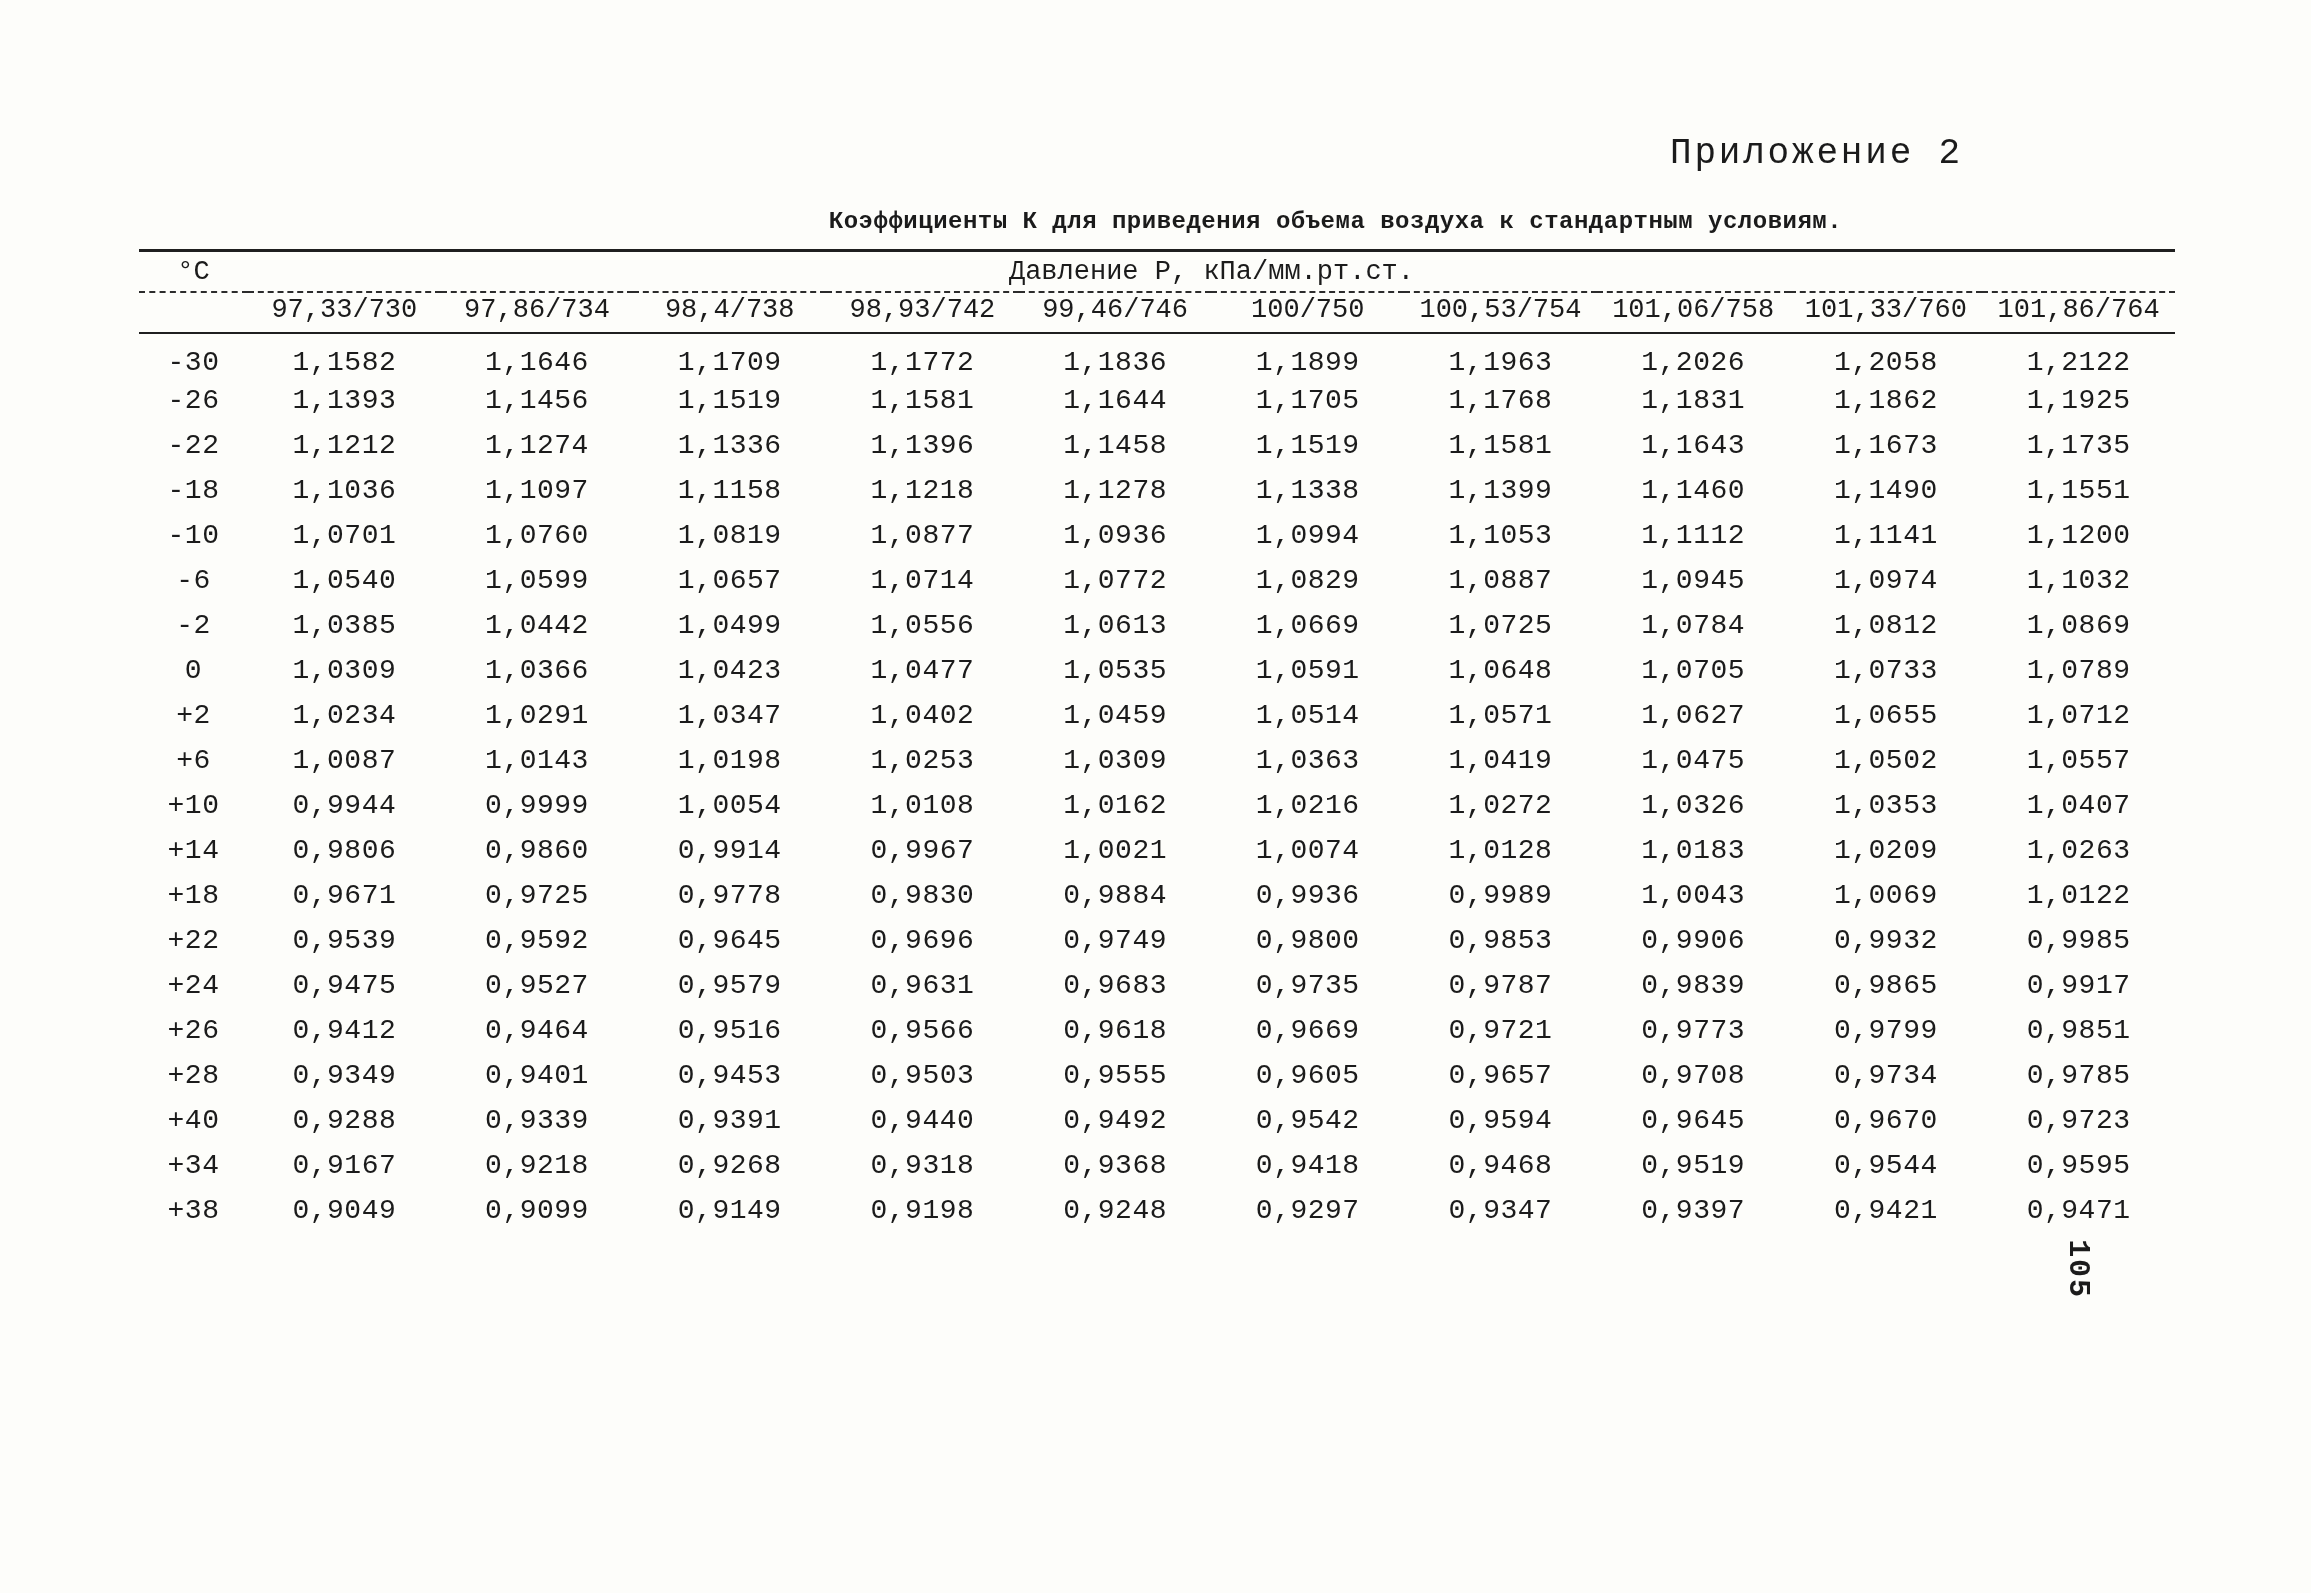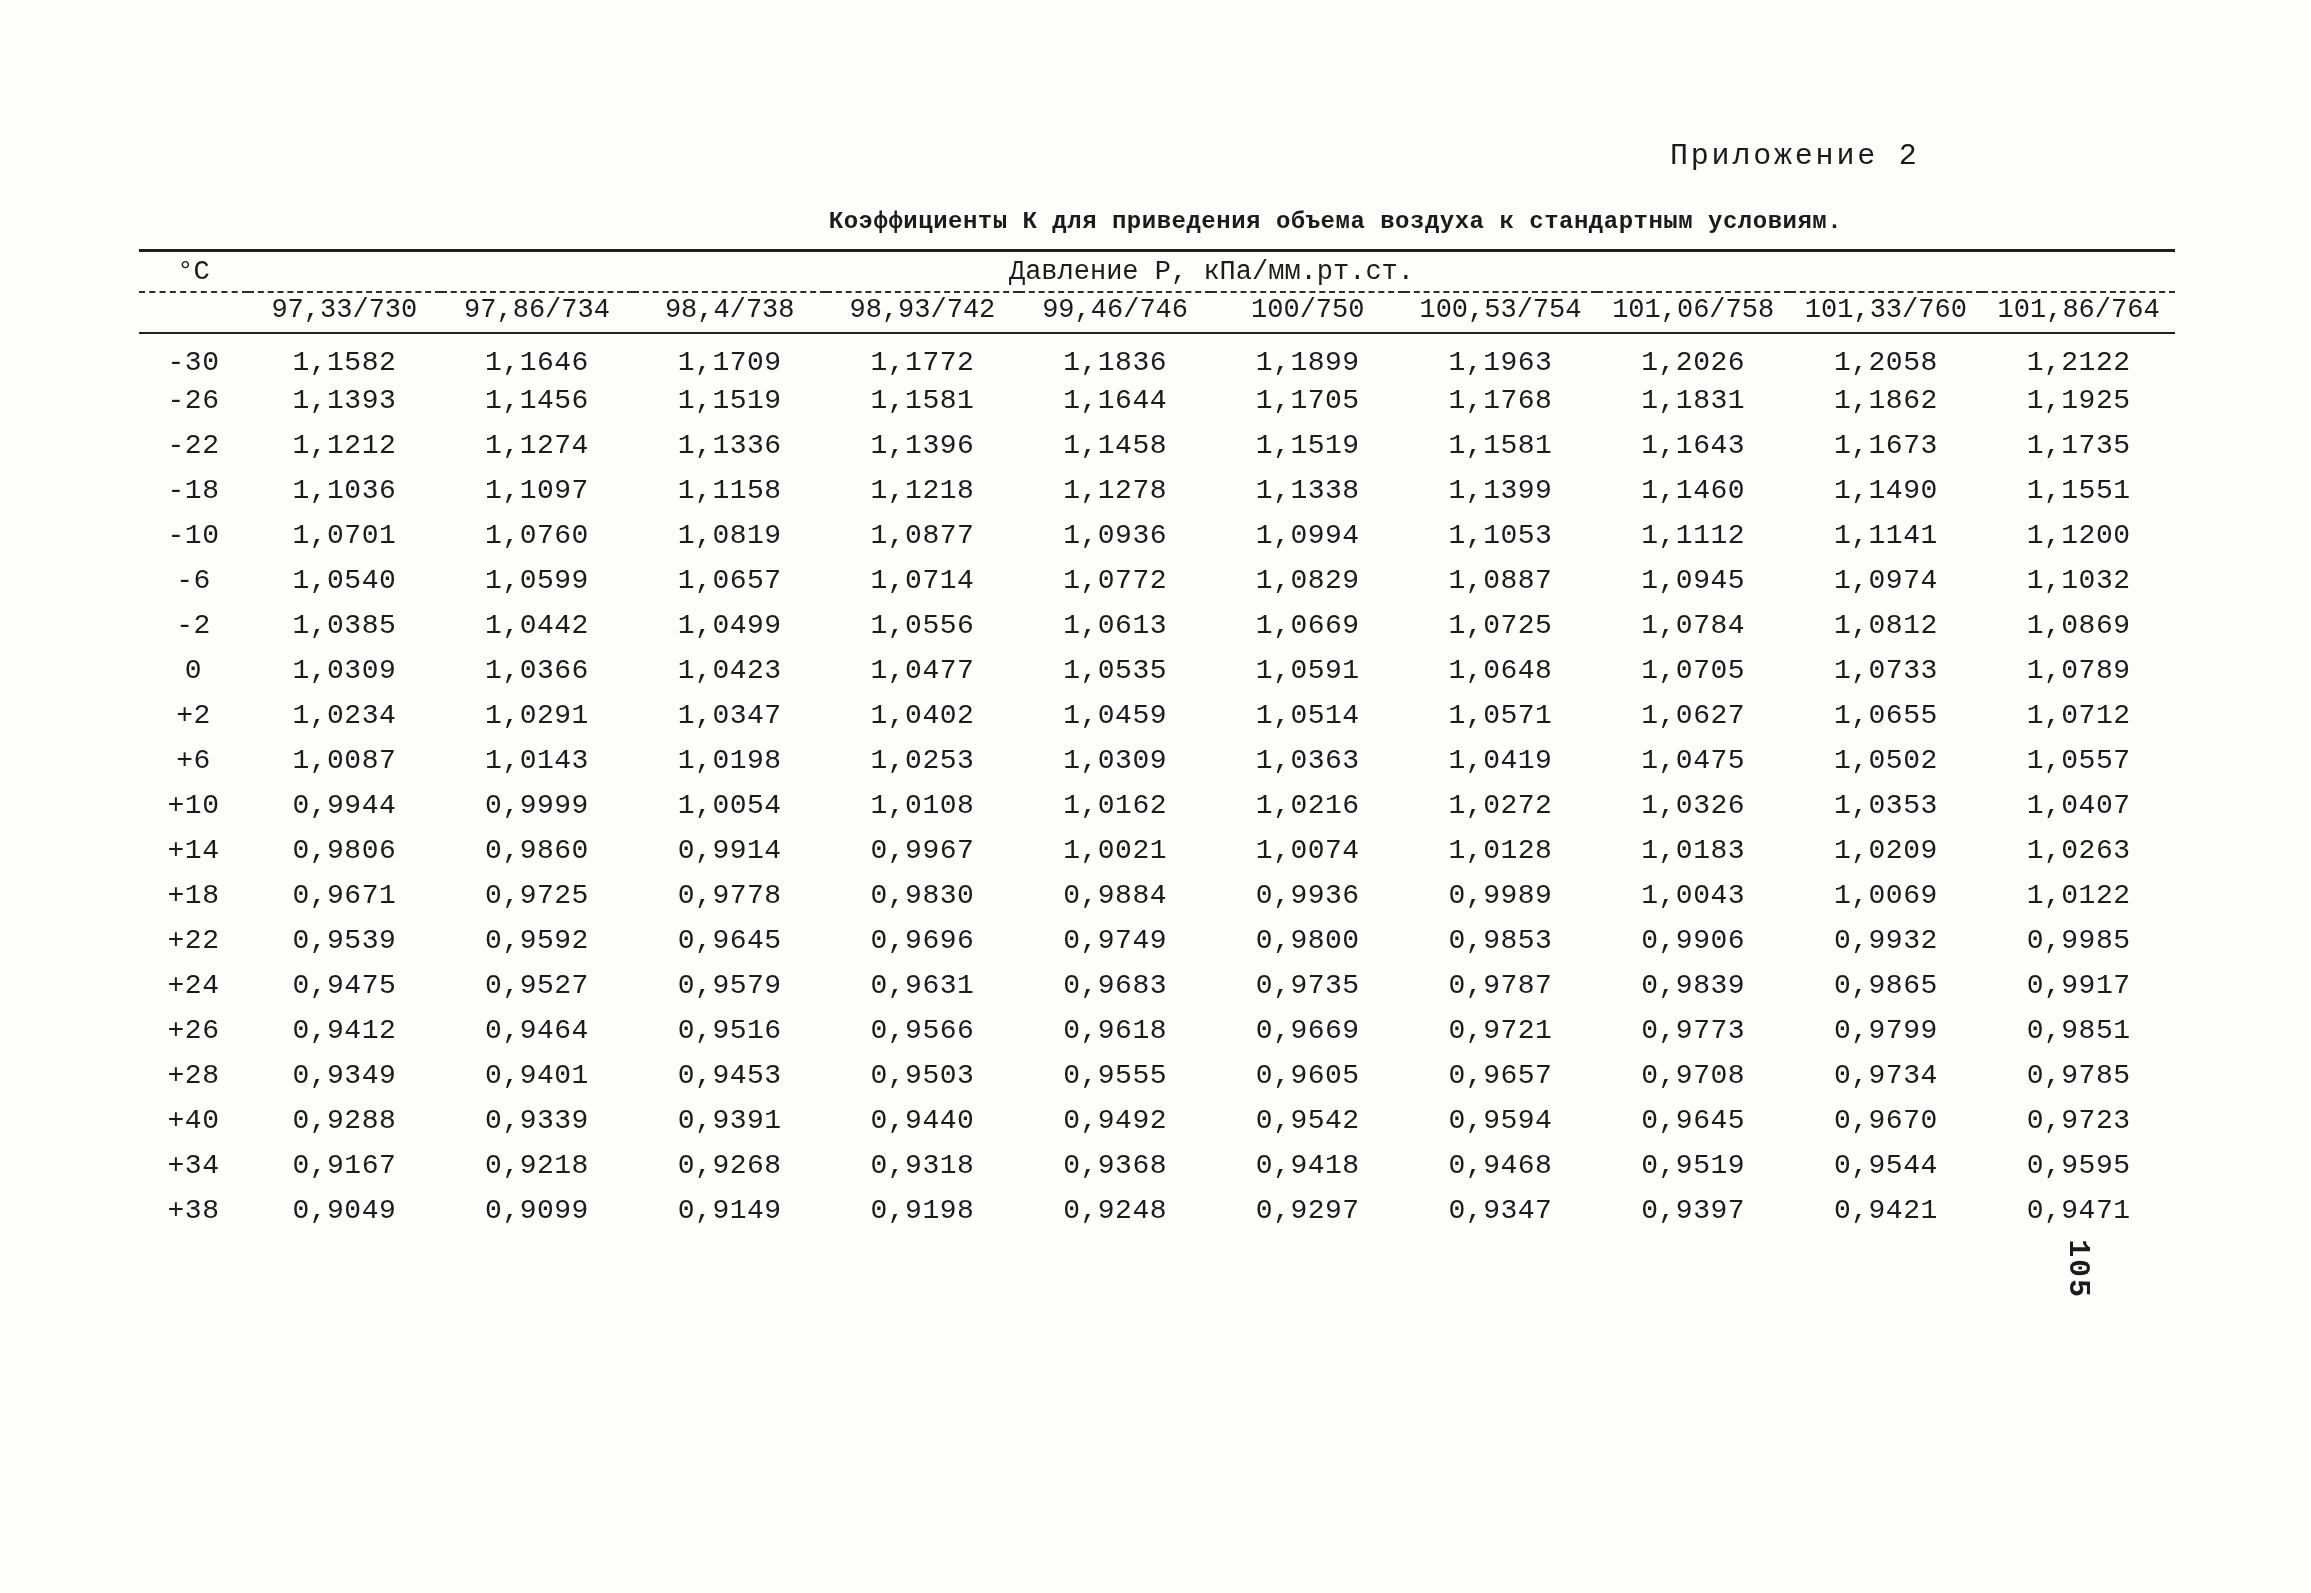--- a/index.html
+++ b/index.html
@@ -8,23 +8,23 @@
     position: relative;
     width: 2312px;
     height: 1594px;
     background: #fdfdfa;
     font-family: "Liberation Mono", "DejaVu Sans Mono", monospace;
     color: #1b1b1b;
     overflow: hidden;
   }
   .appendix {
     position: absolute;
-    top: 139px;
+    top: 133px;
     left: 1670px;
-    font-size: 30px;
+    font-size: 36px;
     letter-spacing: 2.8px;
   }
   .doc-title {
     position: absolute;
     top: 208px;
     left: 519px;
     width: 1633px;
     text-align: center;
     font-size: 24px;
     font-weight: bold;

